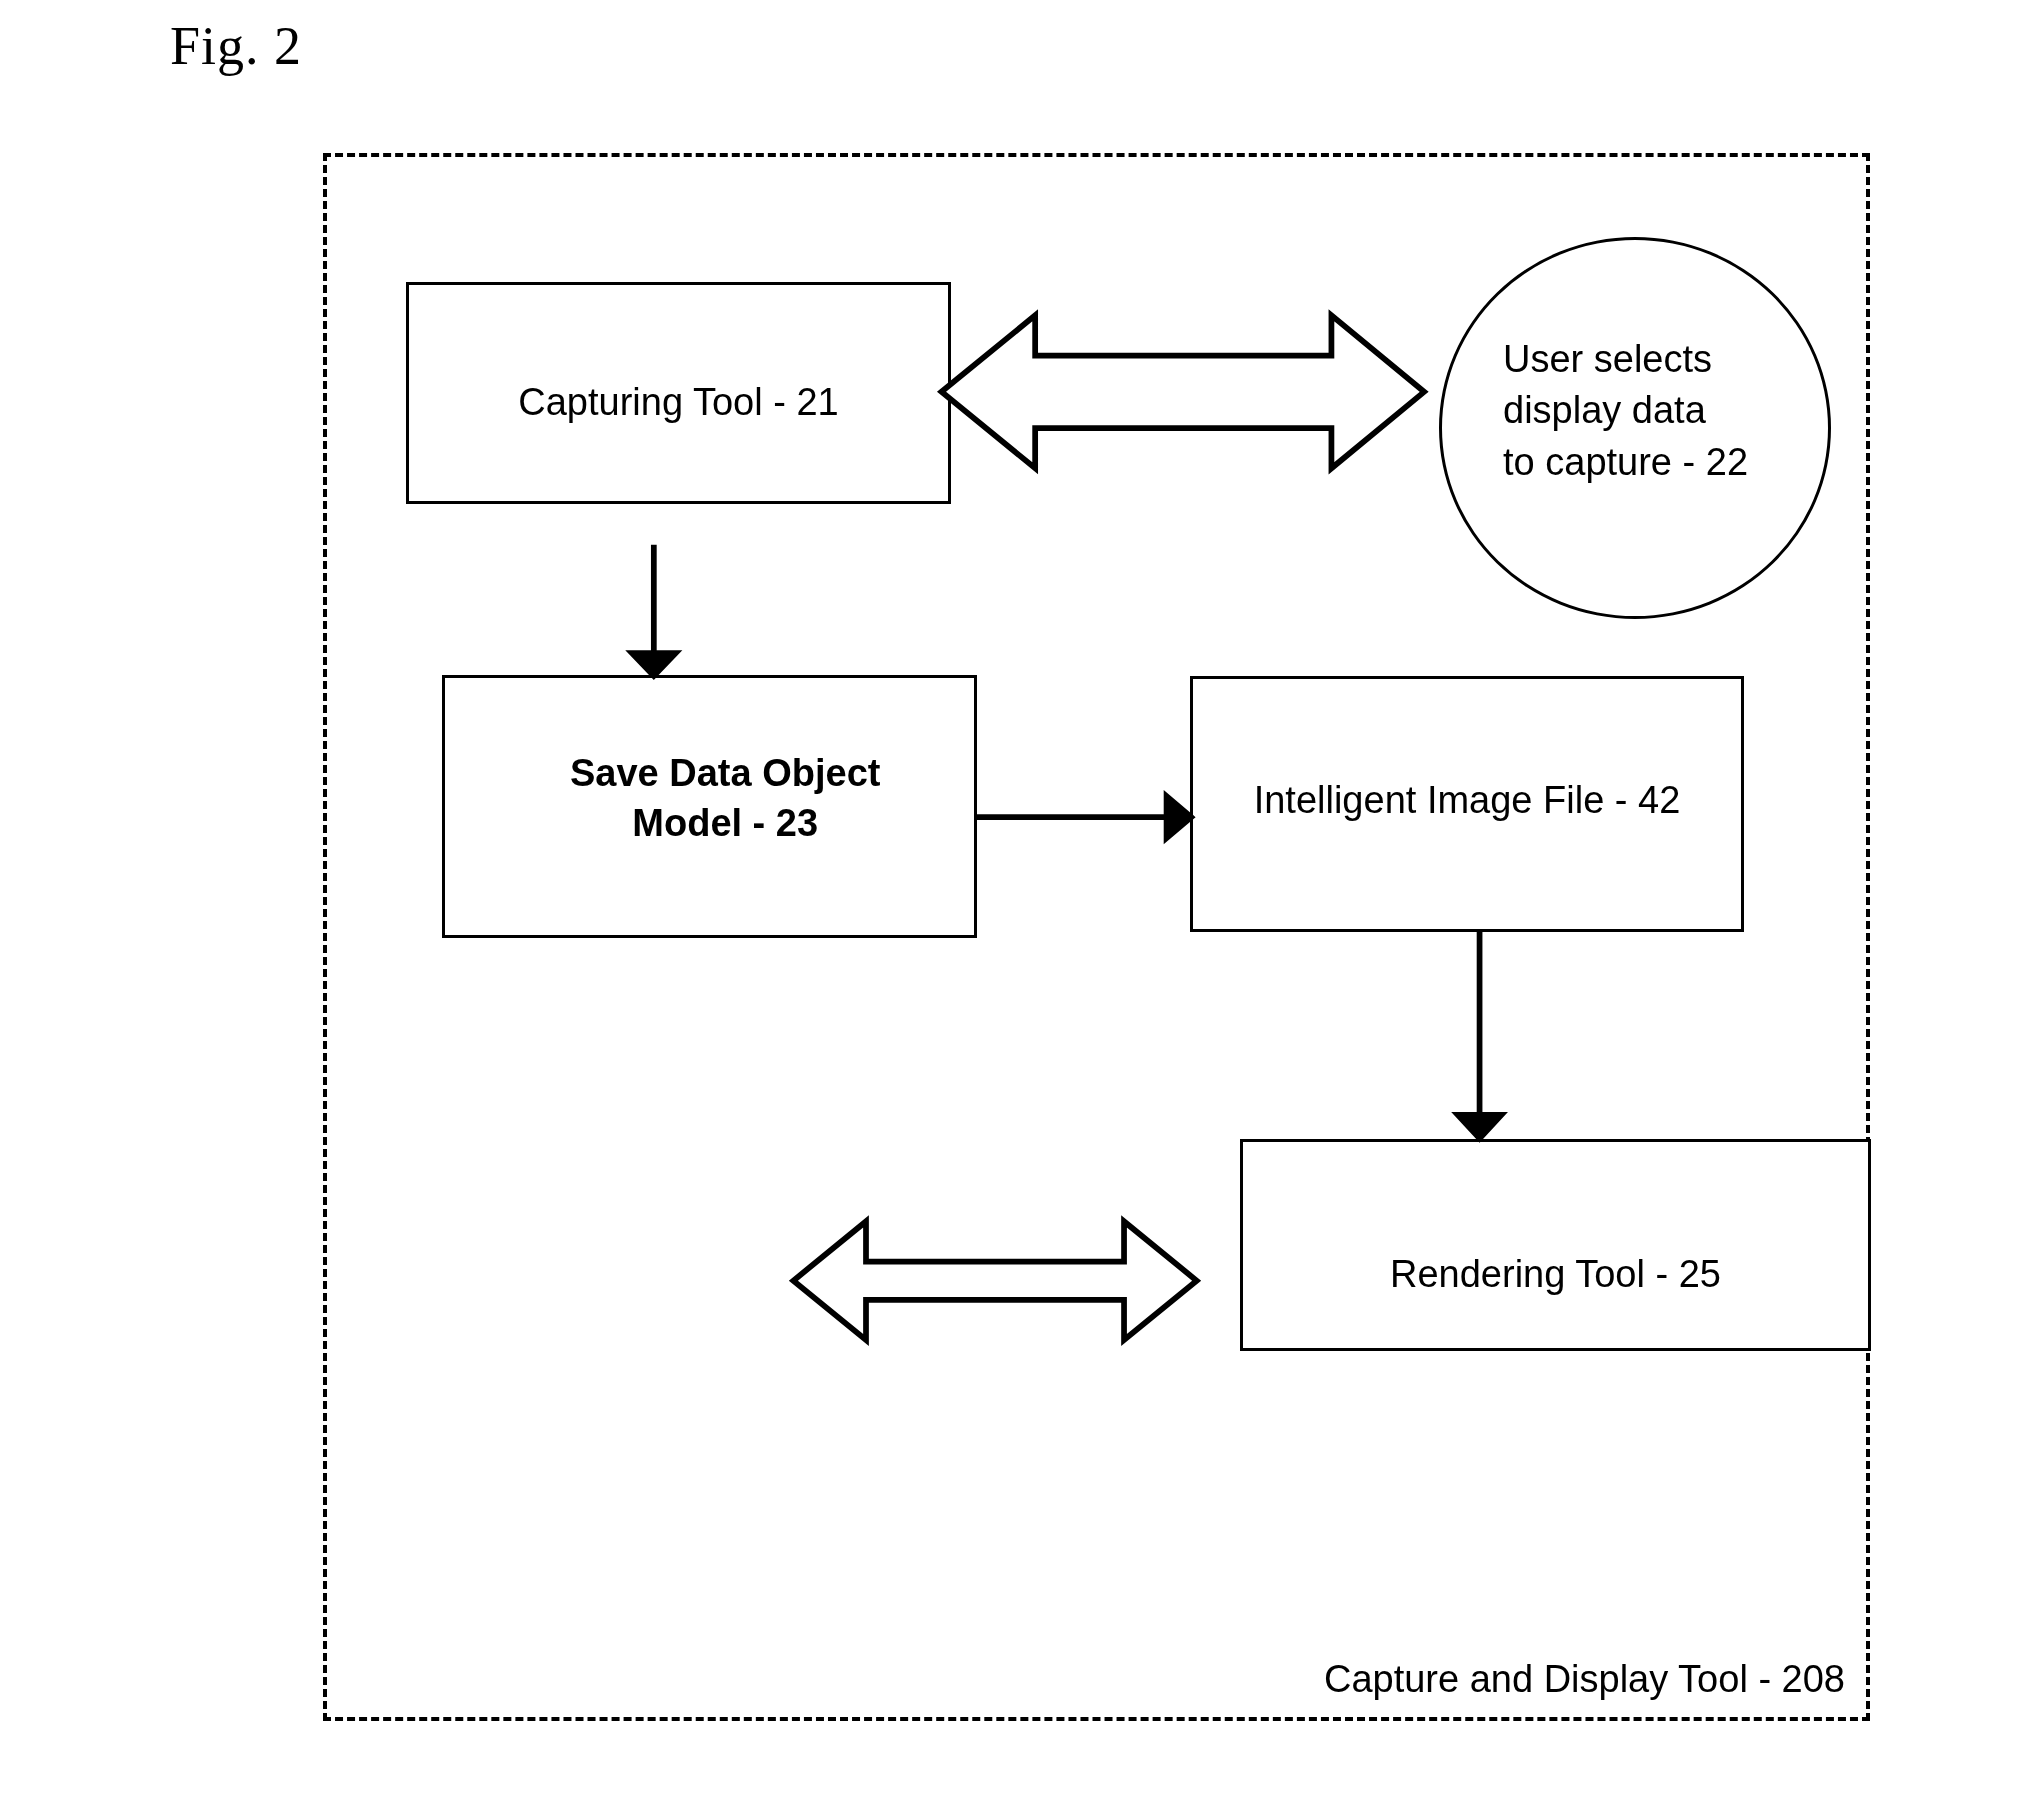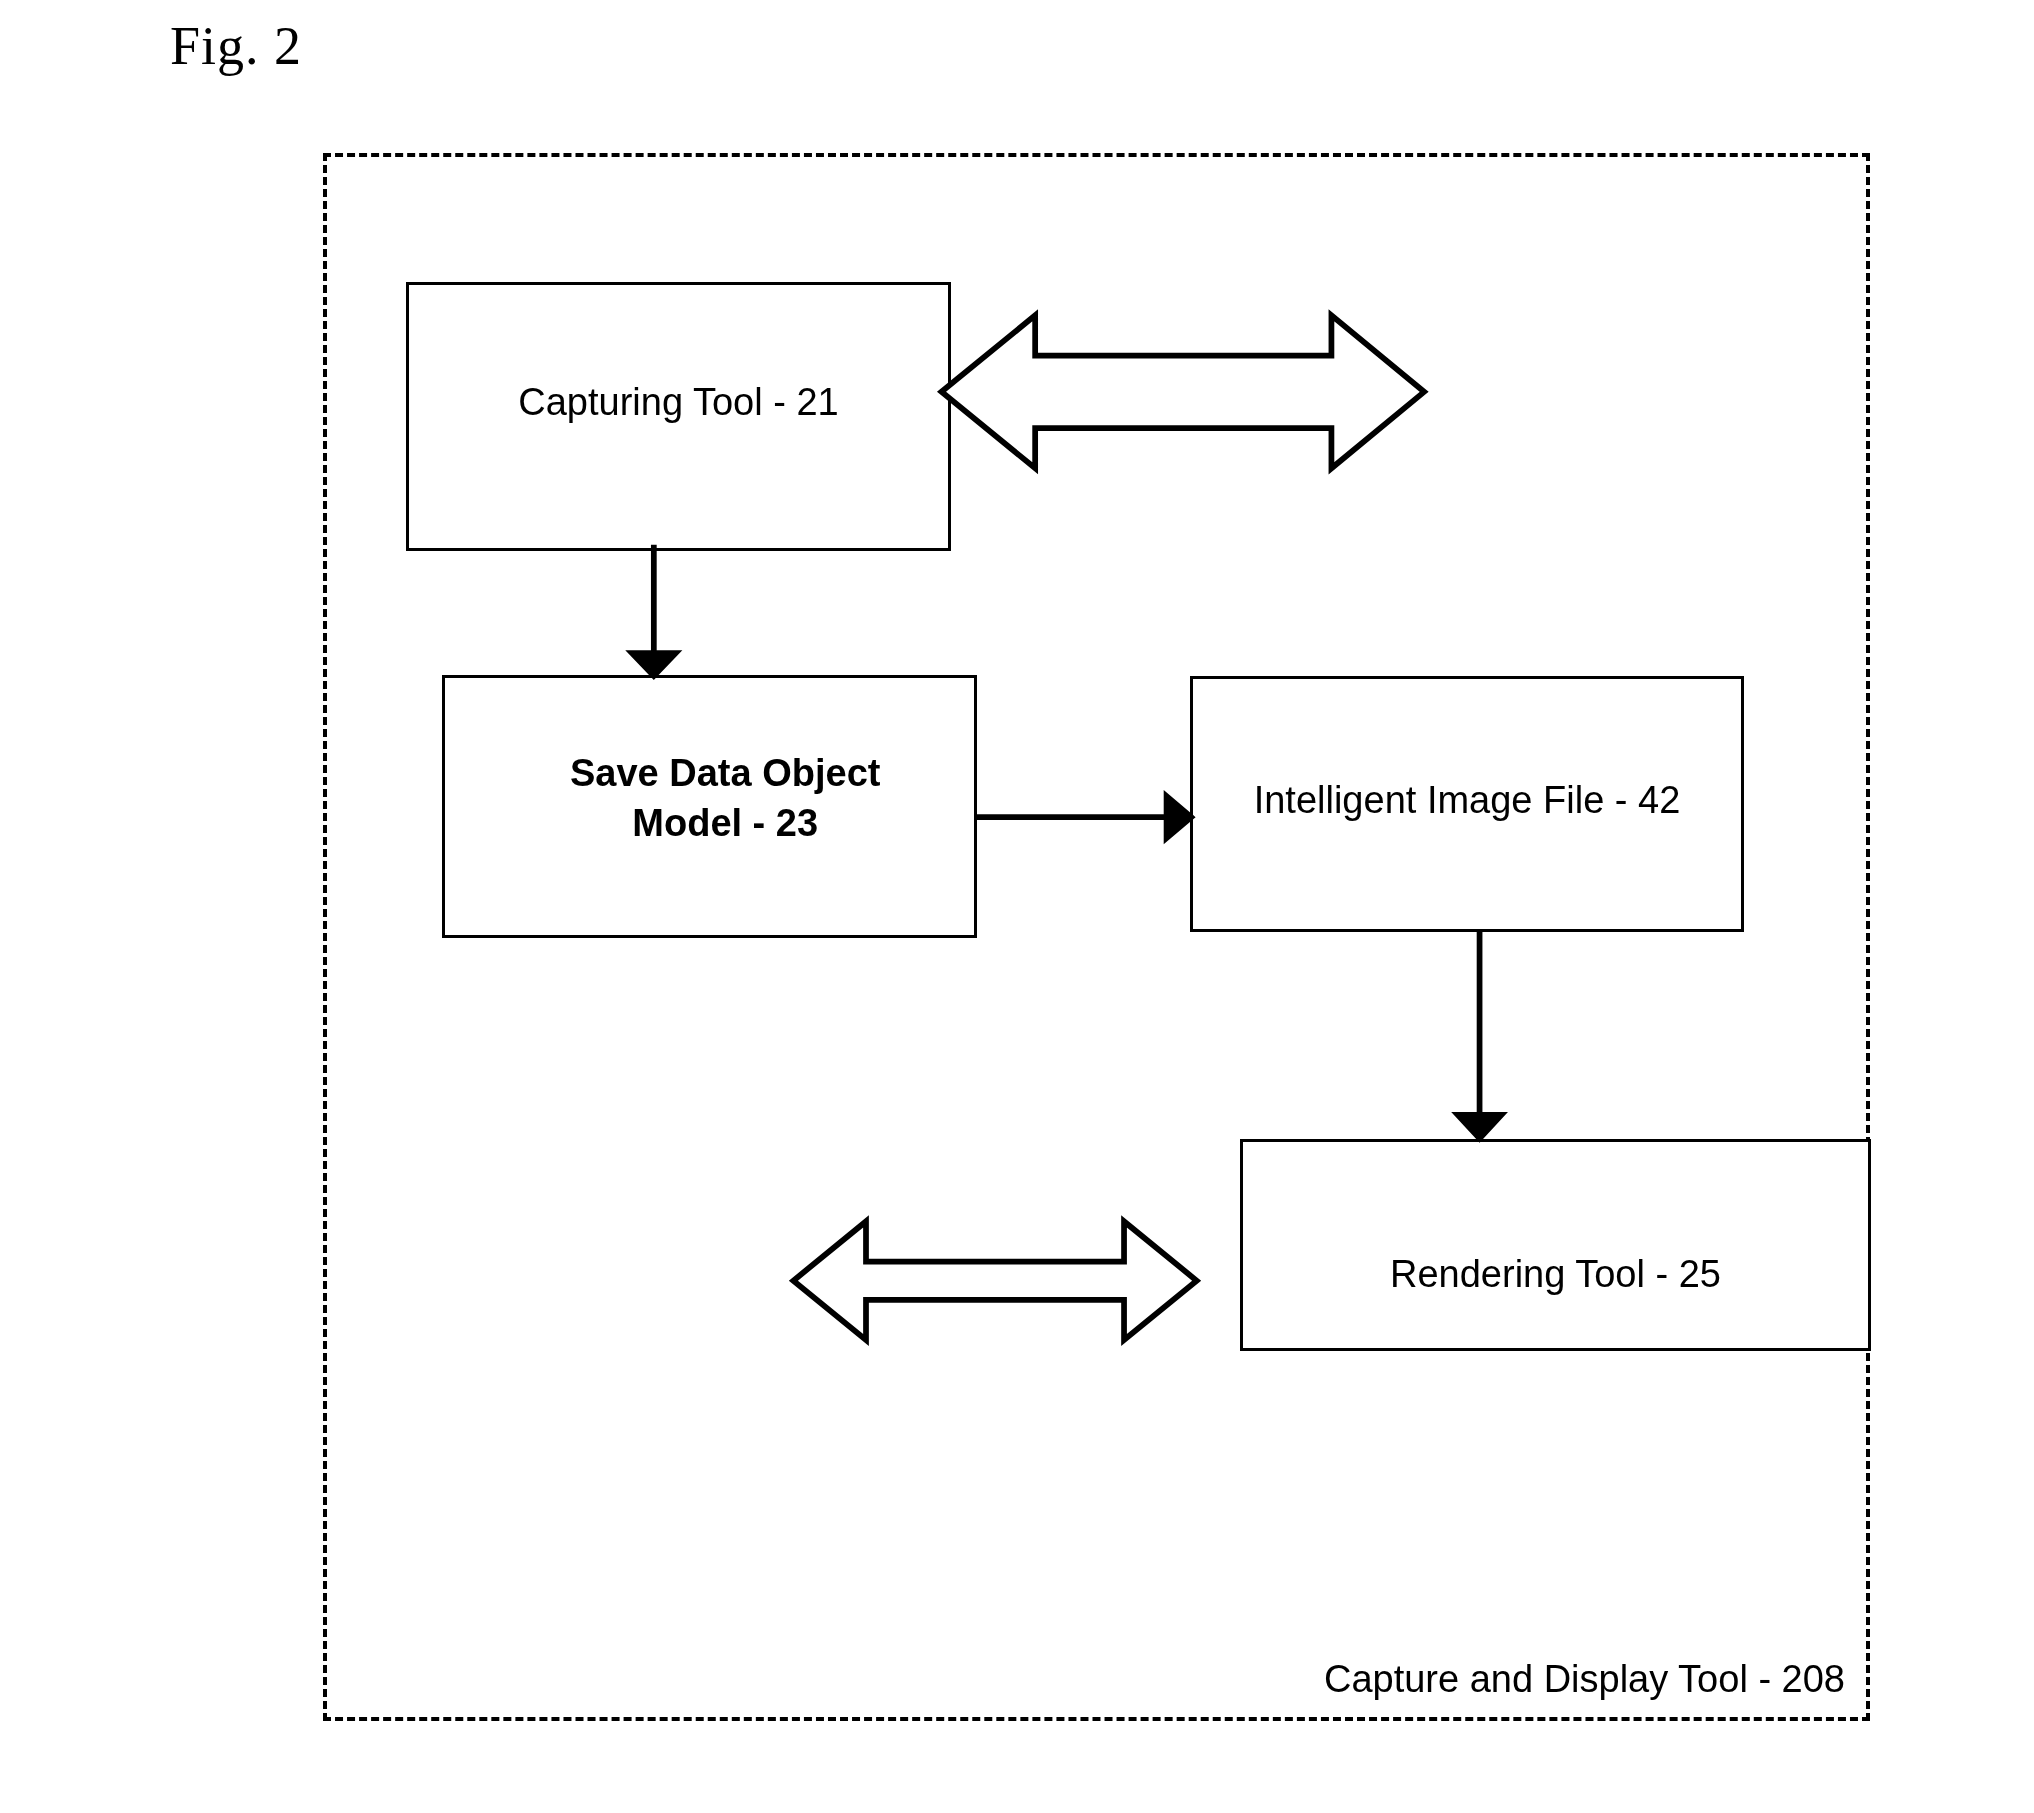--- a/index.html
+++ b/index.html
@@ -67,21 +67,21 @@
     font-size: 38px;
     line-height: 1.32;
     white-space: pre-line;
   }
 
   
   #box-capturing-tool {
     left: 406px;
     top: 282px;
     width: 545px;
-    height: 269px;
+    height: 222px;
   }
   #box-capturing-tool .box-text {
     top: 92px;
     text-align: center;
   }
 
   
   #box-save-data-object-model {
     left: 442px;
     top: 675px;
@@ -180,20 +180,25 @@
   <div id="fig-title">Fig. 2</div>
 
   <div id="outer-boundary">
     <div id="outer-label">Capture and Display Tool - 208</div>
   </div>
 
   <div class="proc-box" id="box-capturing-tool">
     <div class="box-text">Capturing Tool - 21</div>
   </div>
 
+  <div class="ellipse-node" id="node-user-selects">
+    <div class="node-text">User selects
+display data
+to capture - 22</div>
+  </div>
 
   <div class="proc-box" id="box-save-data-object-model">
     <div class="box-text">Save Data Object
 Model - 23</div>
   </div>
 
   <div class="proc-box" id="box-intelligent-image-file">
     <div class="box-text">Intelligent Image File - 42</div>
   </div>
 

